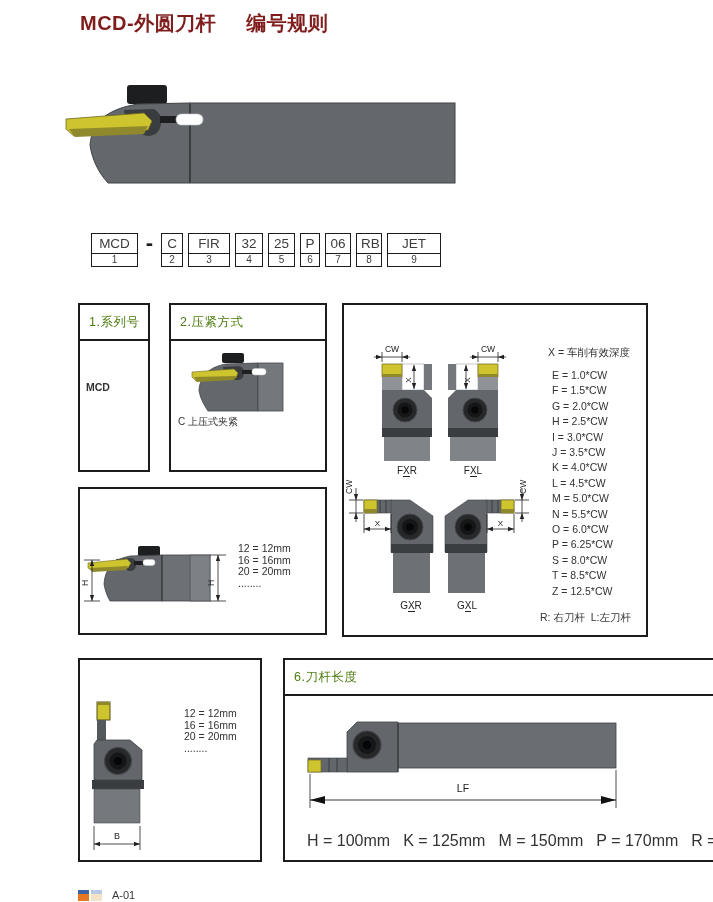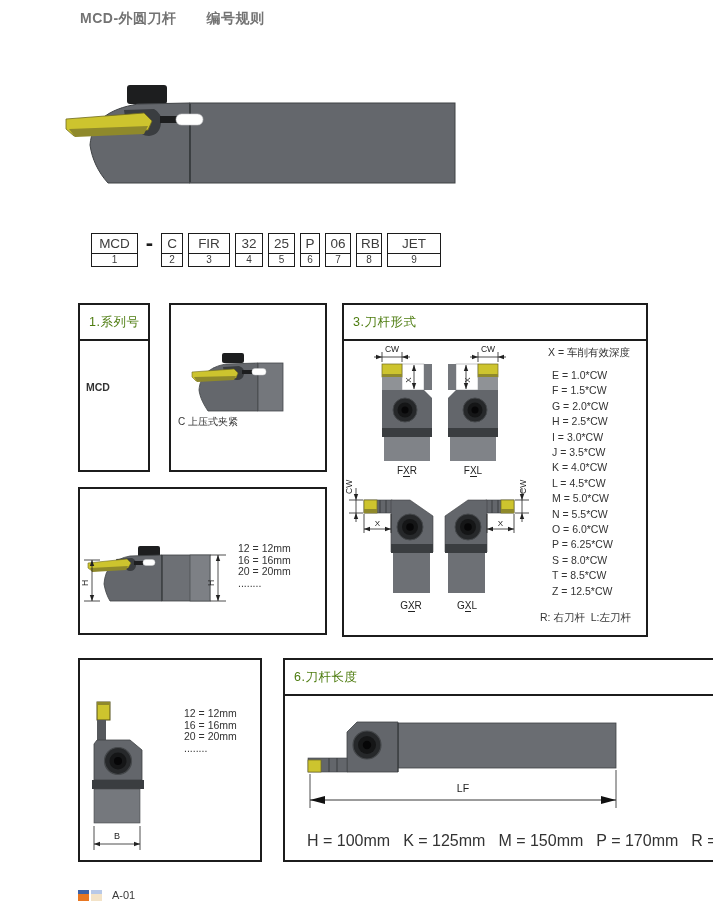--- a/index.html
+++ b/index.html
@@ -1,21 +1,21 @@
 <!DOCTYPE html>
 <html><head>
 <meta charset="utf-8">
 <style>
   * { box-sizing: border-box; margin: 0; padding: 0; }
   html,body { background:#fff; }
   body { font-family: "Liberation Sans", "DejaVu Sans", sans-serif; }
   .page { position:relative; width:713px; height:902px; background:#fff; overflow:hidden; color:#333; }
   .abs { position:absolute; }
 
-  .title { position:absolute; left:80px; top:10px; font-size:14px; font-weight:600; color:#737373; letter-spacing:.5px; }
+  .title { position:absolute; left:80px; top:10px; font-size:20px; font-weight:600; color:#7f1d1d; letter-spacing:.5px; }
   .title .t2 { margin-left:30px; }
 
   .code-row { position:absolute; left:91px; top:233px; display:flex; gap:5px; align-items:flex-start; }
   .seg { display:flex; flex-direction:column; }
   .seg-val { border:1px solid #1c1c1c; height:21px; line-height:19px; text-align:center; font-size:13.5px; color:#3c3c3c; padding:0 4px; }
   .seg-num { border:1px solid #1c1c1c; border-top:none; height:13px; line-height:12px; text-align:center; font-size:10px; color:#3c3c3c; }
   .code-dash { width:13px; text-align:center; font-size:22px; font-weight:900; line-height:19px; color:#1c1c1c; }
 
   .box { position:absolute; border:2px solid #1c1c1c; background:#fff; }
   .box-header { height:36px; border-bottom:2px solid #1c1c1c; display:flex; align-items:center; padding-left:9px; font-size:12.5px; color:#4d7c0f; letter-spacing:.5px; }
@@ -88,35 +88,35 @@
       <div class="seg-num">9</div>
     </div>
   </div>
 
   <div class="box" style="left:78px;top:303px;width:72px;height:169px">
     <div class="box-header">1.系列号</div>
     <div class="abs" style="left:6px;top:76px;font-size:10.5px;font-weight:bold;color:#333">MCD</div>
   </div>
 
   <div class="box" style="left:169px;top:303px;width:158px;height:169px">
+    <div class="box-header">2.压紧方式</div>
     <svg class="abs" style="left:20px;top:48px" width="110" height="62" viewBox="0 0 110 62">
       <rect x="31" y="0" width="22" height="10" rx="2" fill="#1d1e1f"></rect>
       <path d="M 8,37 C 9,23 18,14 35,11 L 67,10 L 67,58 L 17,58 C 13,52 9,45 8,37 Z" fill="#64676c" stroke="#3f4245" stroke-width="0.8"></path>
       <rect x="67" y="10" width="25" height="48" fill="#74777c" stroke="#45484b" stroke-width="0.8"></rect>
       <path d="M 32,14 L 48,13 Q 54,15 53,21 Q 52,27 46,27 Q 41,27 41,23 L 33,20 Z" fill="#3a3d40"></path>
       <polygon points="1,19 43,16 47,20 45,25 5,28 1,24" fill="#cdc42e" stroke="#6f6a1e" stroke-width="0.6"></polygon>
       <polygon points="3,24 45,23 43,27 6,29" fill="#8f892b"></polygon>
       <rect x="51" y="17" width="10" height="4" fill="#1d1e1f"></rect>
       <rect x="61" y="15.5" width="14" height="6.5" rx="3" fill="#fff" stroke="#c9cbcd" stroke-width="0.5"></rect>
     </svg>
     <div class="abs note" style="left:7px;top:110px;font-size:10px">C 上压式夹紧</div>
   </div>
 
   <div class="box" style="left:342px;top:303px;width:306px;height:334px">
-    <div class="box-header">3.刀杆形式</div>
 
     <svg class="abs" style="left:30px;top:39px" width="132" height="118" viewBox="0 0 132 118">
       <g id="fx-shape">
         <line x1="0" y1="13" x2="36" y2="13" stroke="#222" stroke-width="0.8"></line>
         <line x1="8" y1="8" x2="8" y2="18" stroke="#222" stroke-width="0.8"></line>
         <line x1="28" y1="8" x2="28" y2="18" stroke="#222" stroke-width="0.8"></line>
         <polygon points="8,13 2,10.8 2,15.2" fill="#222"></polygon>
         <polygon points="28,13 34,10.8 34,15.2" fill="#222"></polygon>
         <rect x="28" y="20" width="22" height="26" fill="#fff" stroke="#8a8d90" stroke-width="0.5"></rect>
         <rect x="8" y="20" width="20" height="13" fill="#cdc42e" stroke="#6f6a1e" stroke-width="0.7"></rect>

